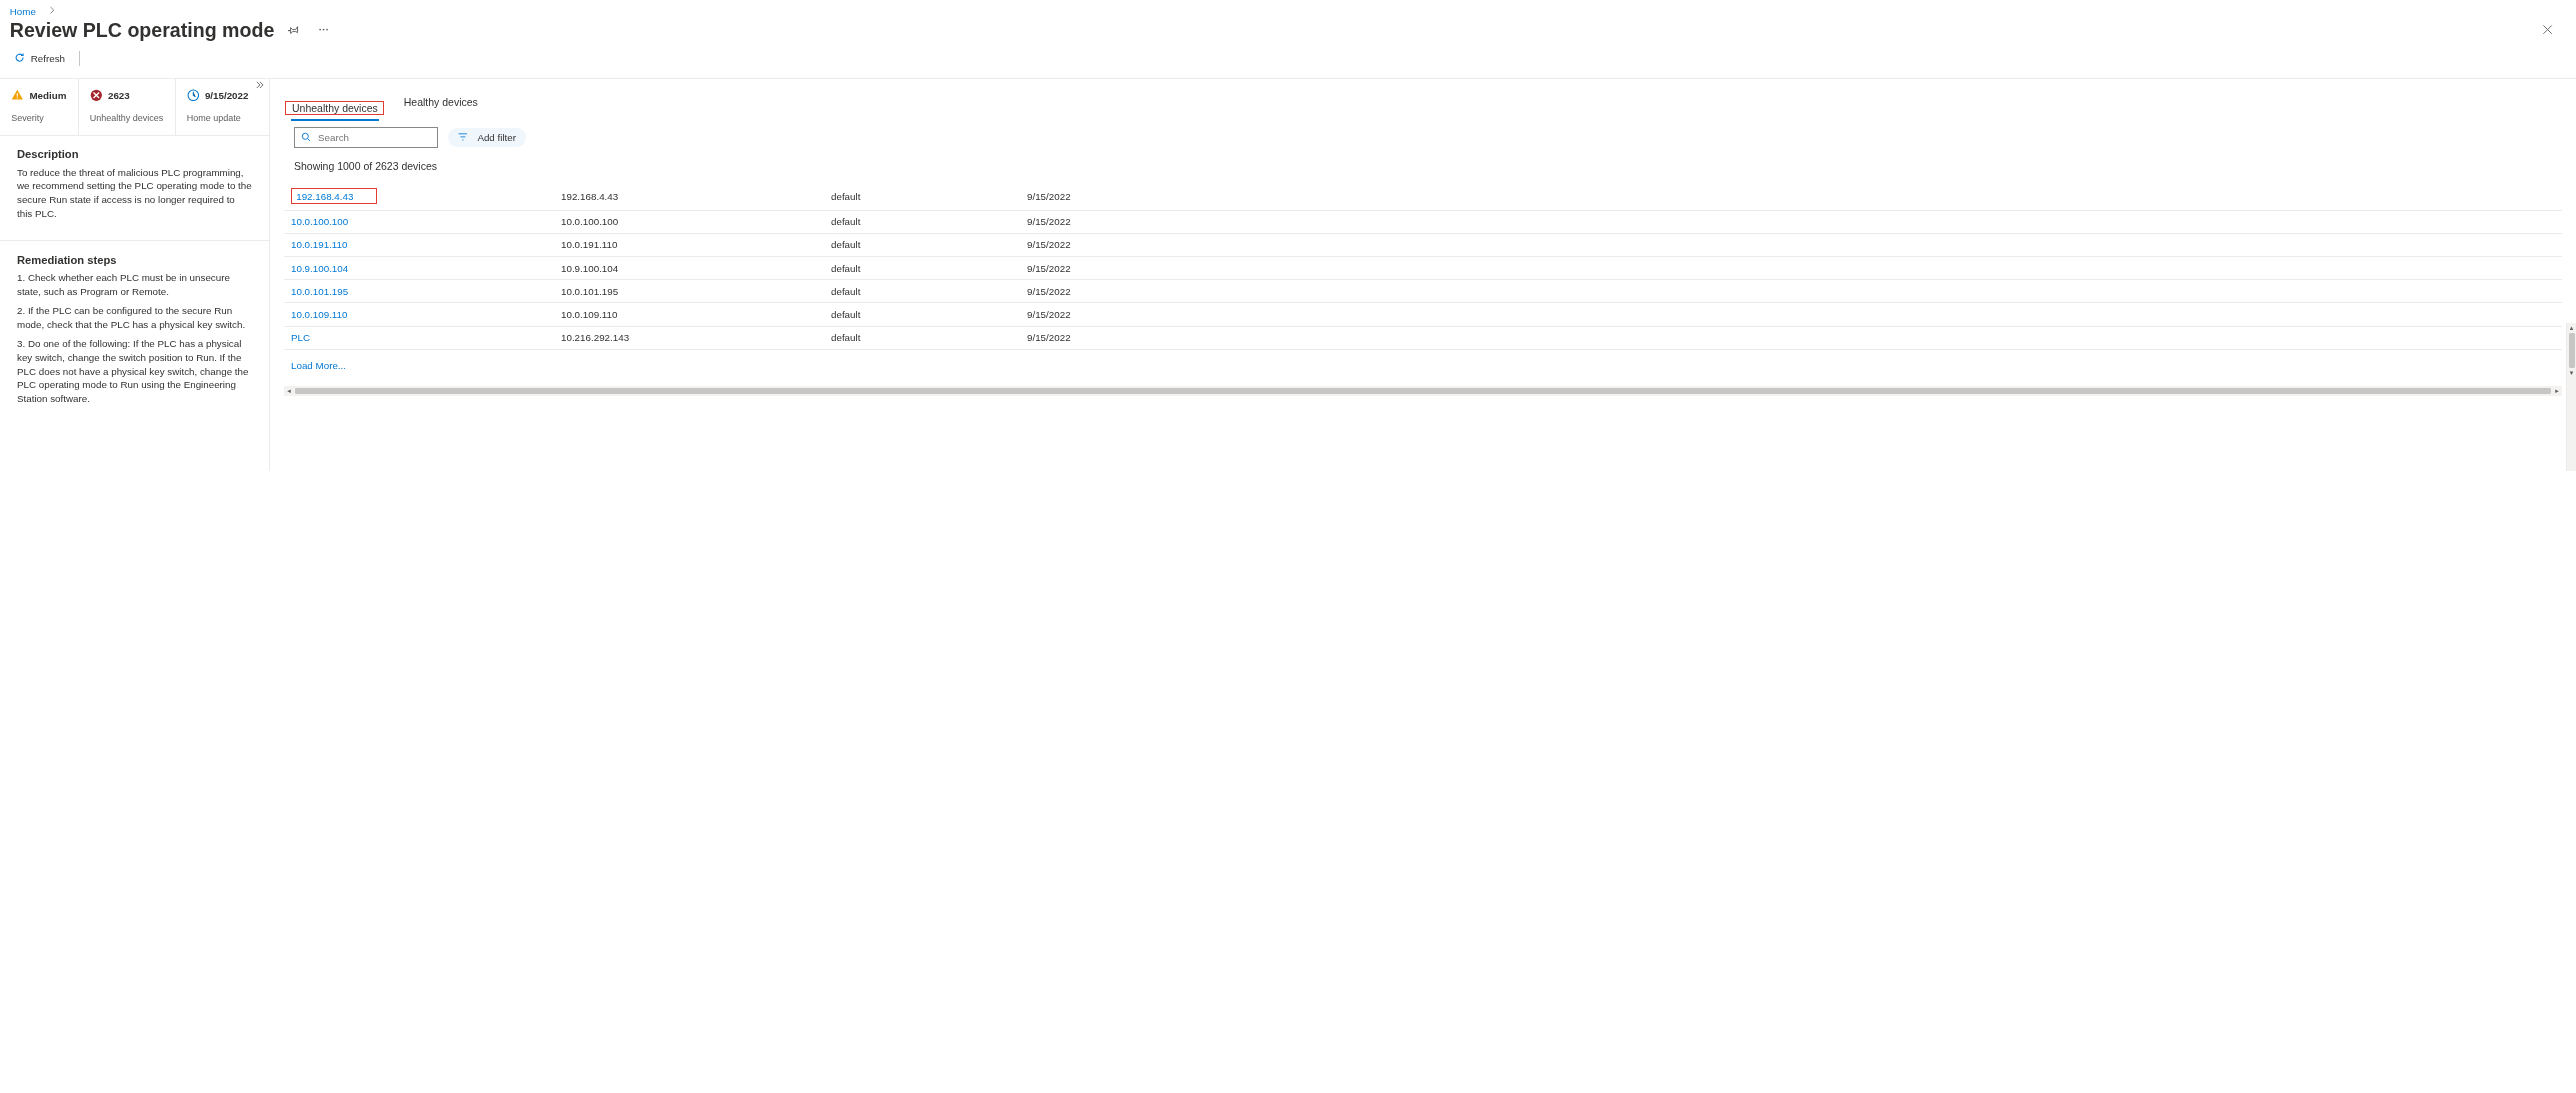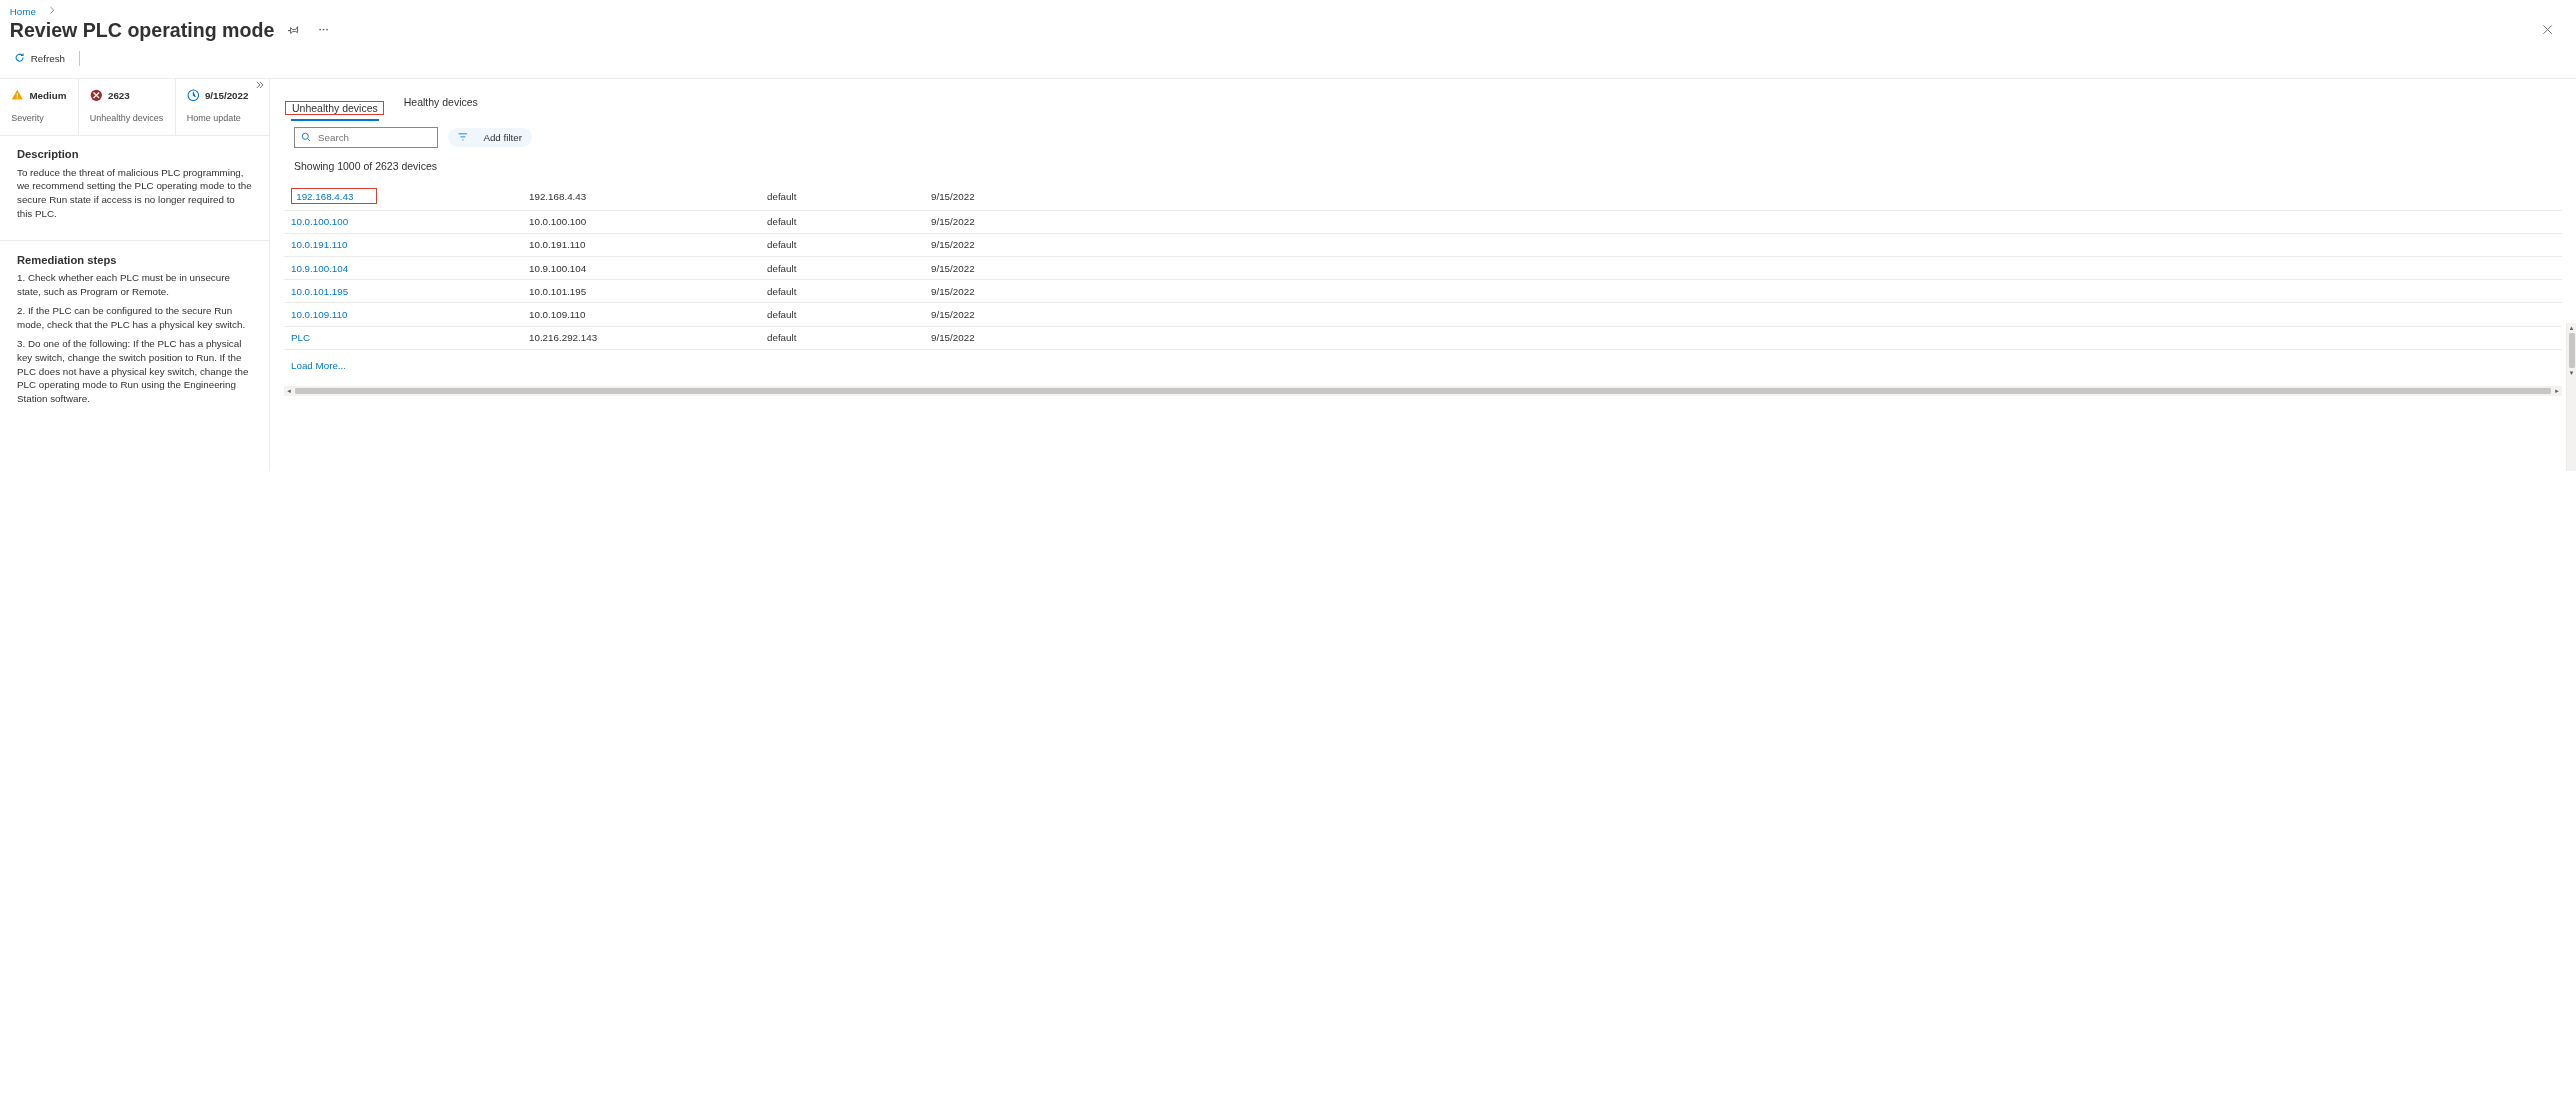--- a/index.html
+++ b/index.html
@@ -58,38 +58,38 @@
   .tab-highlight-box { border:1px solid #e03c31; padding:0 4.2px; display:inline-block; }
 
   
   .filter-row { display:flex; align-items:center; gap:9.8px; padding:12.6px 15.4px 0 24px; }
   .search-box {
     display:flex; align-items:center; gap:5.6px;
     border:0.7px solid #8a8886; width:144px; height:21px; padding:0 5.6px;
   }
   .search-box input { border:none; outline:none; flex:1; font-size:9.8px; color:#323130; background:transparent; }
   .add-filter-pill {
-    display:flex; align-items:center; gap:16px;
+    display:flex; align-items:center; gap:10px;
     background:#eff6fc; border-radius:11.2px; padding:3.5px 9.8px; cursor:pointer; color:#323130;
   }
   .add-filter-pill svg { width:9.8px; height:9.8px; }
 
   .showing { padding:11.2px 15.4px 5.6px 24px; font-size:10.5px; }
 
   
   .grid-wrap { margin:5.6px 14px 0 14px; position:relative; }
   .grid-head, .grid-row {
     display:grid;
     grid-template-columns: 238px 238px 164px 1fr;
     align-items:center;
   }
   .grid-head { font-weight:600; padding:7px 7px; border-bottom:0.7px solid #edebe9; }
   .grid-head .col { display:flex; align-items:center; gap:4.2px; }
   .sort-arrow svg { width:8.4px; height:8.4px; }
-  .grid-row { padding:5.6px 7px; border-bottom:0.7px solid #edebe9; font-size:9.8px; }
+  .grid-row { padding:5.6px 7px; border-bottom:0.7px solid #edebe9; font-size:9.8px;gap:32px; }
   .grid-row .name a { color:#0078d4; }
   .row-highlight .name a {
     border:1px solid #e03c31; padding:1.4px 22.4px 1.4px 4.2px; display:inline-block;
   }
 
   .load-more { padding:9.8px 7px; }
   .load-more a { color:#0078d4; }
 
   
   .vscroll {

